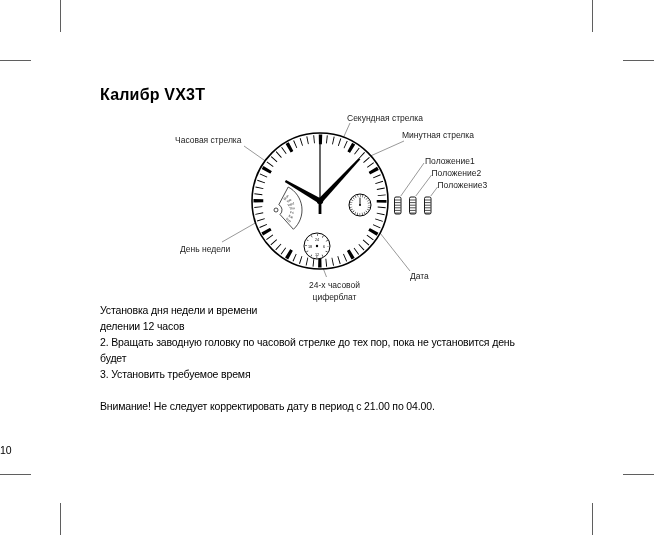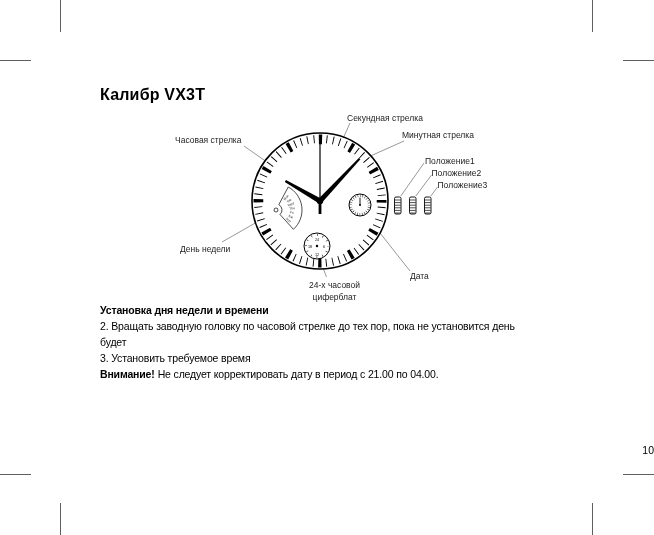--- a/index.html
+++ b/index.html
@@ -10,24 +10,24 @@
   .crop { position:absolute; background:#5f5f5f; }
   .title {
     position:absolute; left:100px; top:86px; width:422px; 
     font-size:16px; font-weight:bold; letter-spacing:0.2px;
   }
   .textblock {
     position:absolute; left:100px; top:302px; width:432px;
     font-size:10.5px; letter-spacing:-0.15px; line-height:16px;
   }
   .tline { white-space:nowrap; height:16px; }
-  .b { font-weight:bold; margin-right:3px; }
-  .warn { margin-top:0; }
+  .b { font-weight:normal; margin-right:3px; }
+  .warn { margin-top:16px; }
   .pagenum {
-    position:absolute; left:0; top:444px; width:654px; text-align:right;
+    position:absolute; left:0; top:444px; width:654px; text-align:left;
     font-size:10.5px;
   }
   .diagram-svg { position:absolute; left:170px; top:105px; }
   svg text { font-family:"Liberation Sans", sans-serif; }
   .dlabel { font-size:8.5px; fill:#222; }
   .tiny { font-size:3.2px; fill:#111; }
   .subnum { font-size:3.8px; fill:#111; }
   .leader { stroke:#777; stroke-width:0.75; fill:none; }
   .ink { stroke:#000; fill:none; }
 </style>
@@ -148,20 +148,21 @@
   <text class="dlabel" x="431.5" y="176">Положение2</text>
   <text class="dlabel" x="437.5" y="188">Положение3</text>
   <text class="dlabel" x="180" y="252">День недели</text>
   <text class="dlabel" x="410" y="279">Дата</text>
   <text class="dlabel" x="334.5" y="288" text-anchor="middle">24-х часовой</text>
   <text class="dlabel" x="334.5" y="299.5" text-anchor="middle">циферблат</text>
 </svg>
 
 <div class="textblock">
   <div class="tline b">Установка дня недели и времени</div>
+  <div class="tline">делении 12 часов</div>
   <div class="tline">2. Вращать заводную головку по часовой стрелке до тех пор, пока не установится день</div>
   <div class="tline">будет</div>
   <div class="tline">3. Установить требуемое время</div>
   <div class="tline warn">
     <span class="b">Внимание!</span><span>Не следует корректировать дату в период с 21.00 по 04.00.</span>
   </div>
 </div>
 
 <div class="pagenum">10</div>
 

